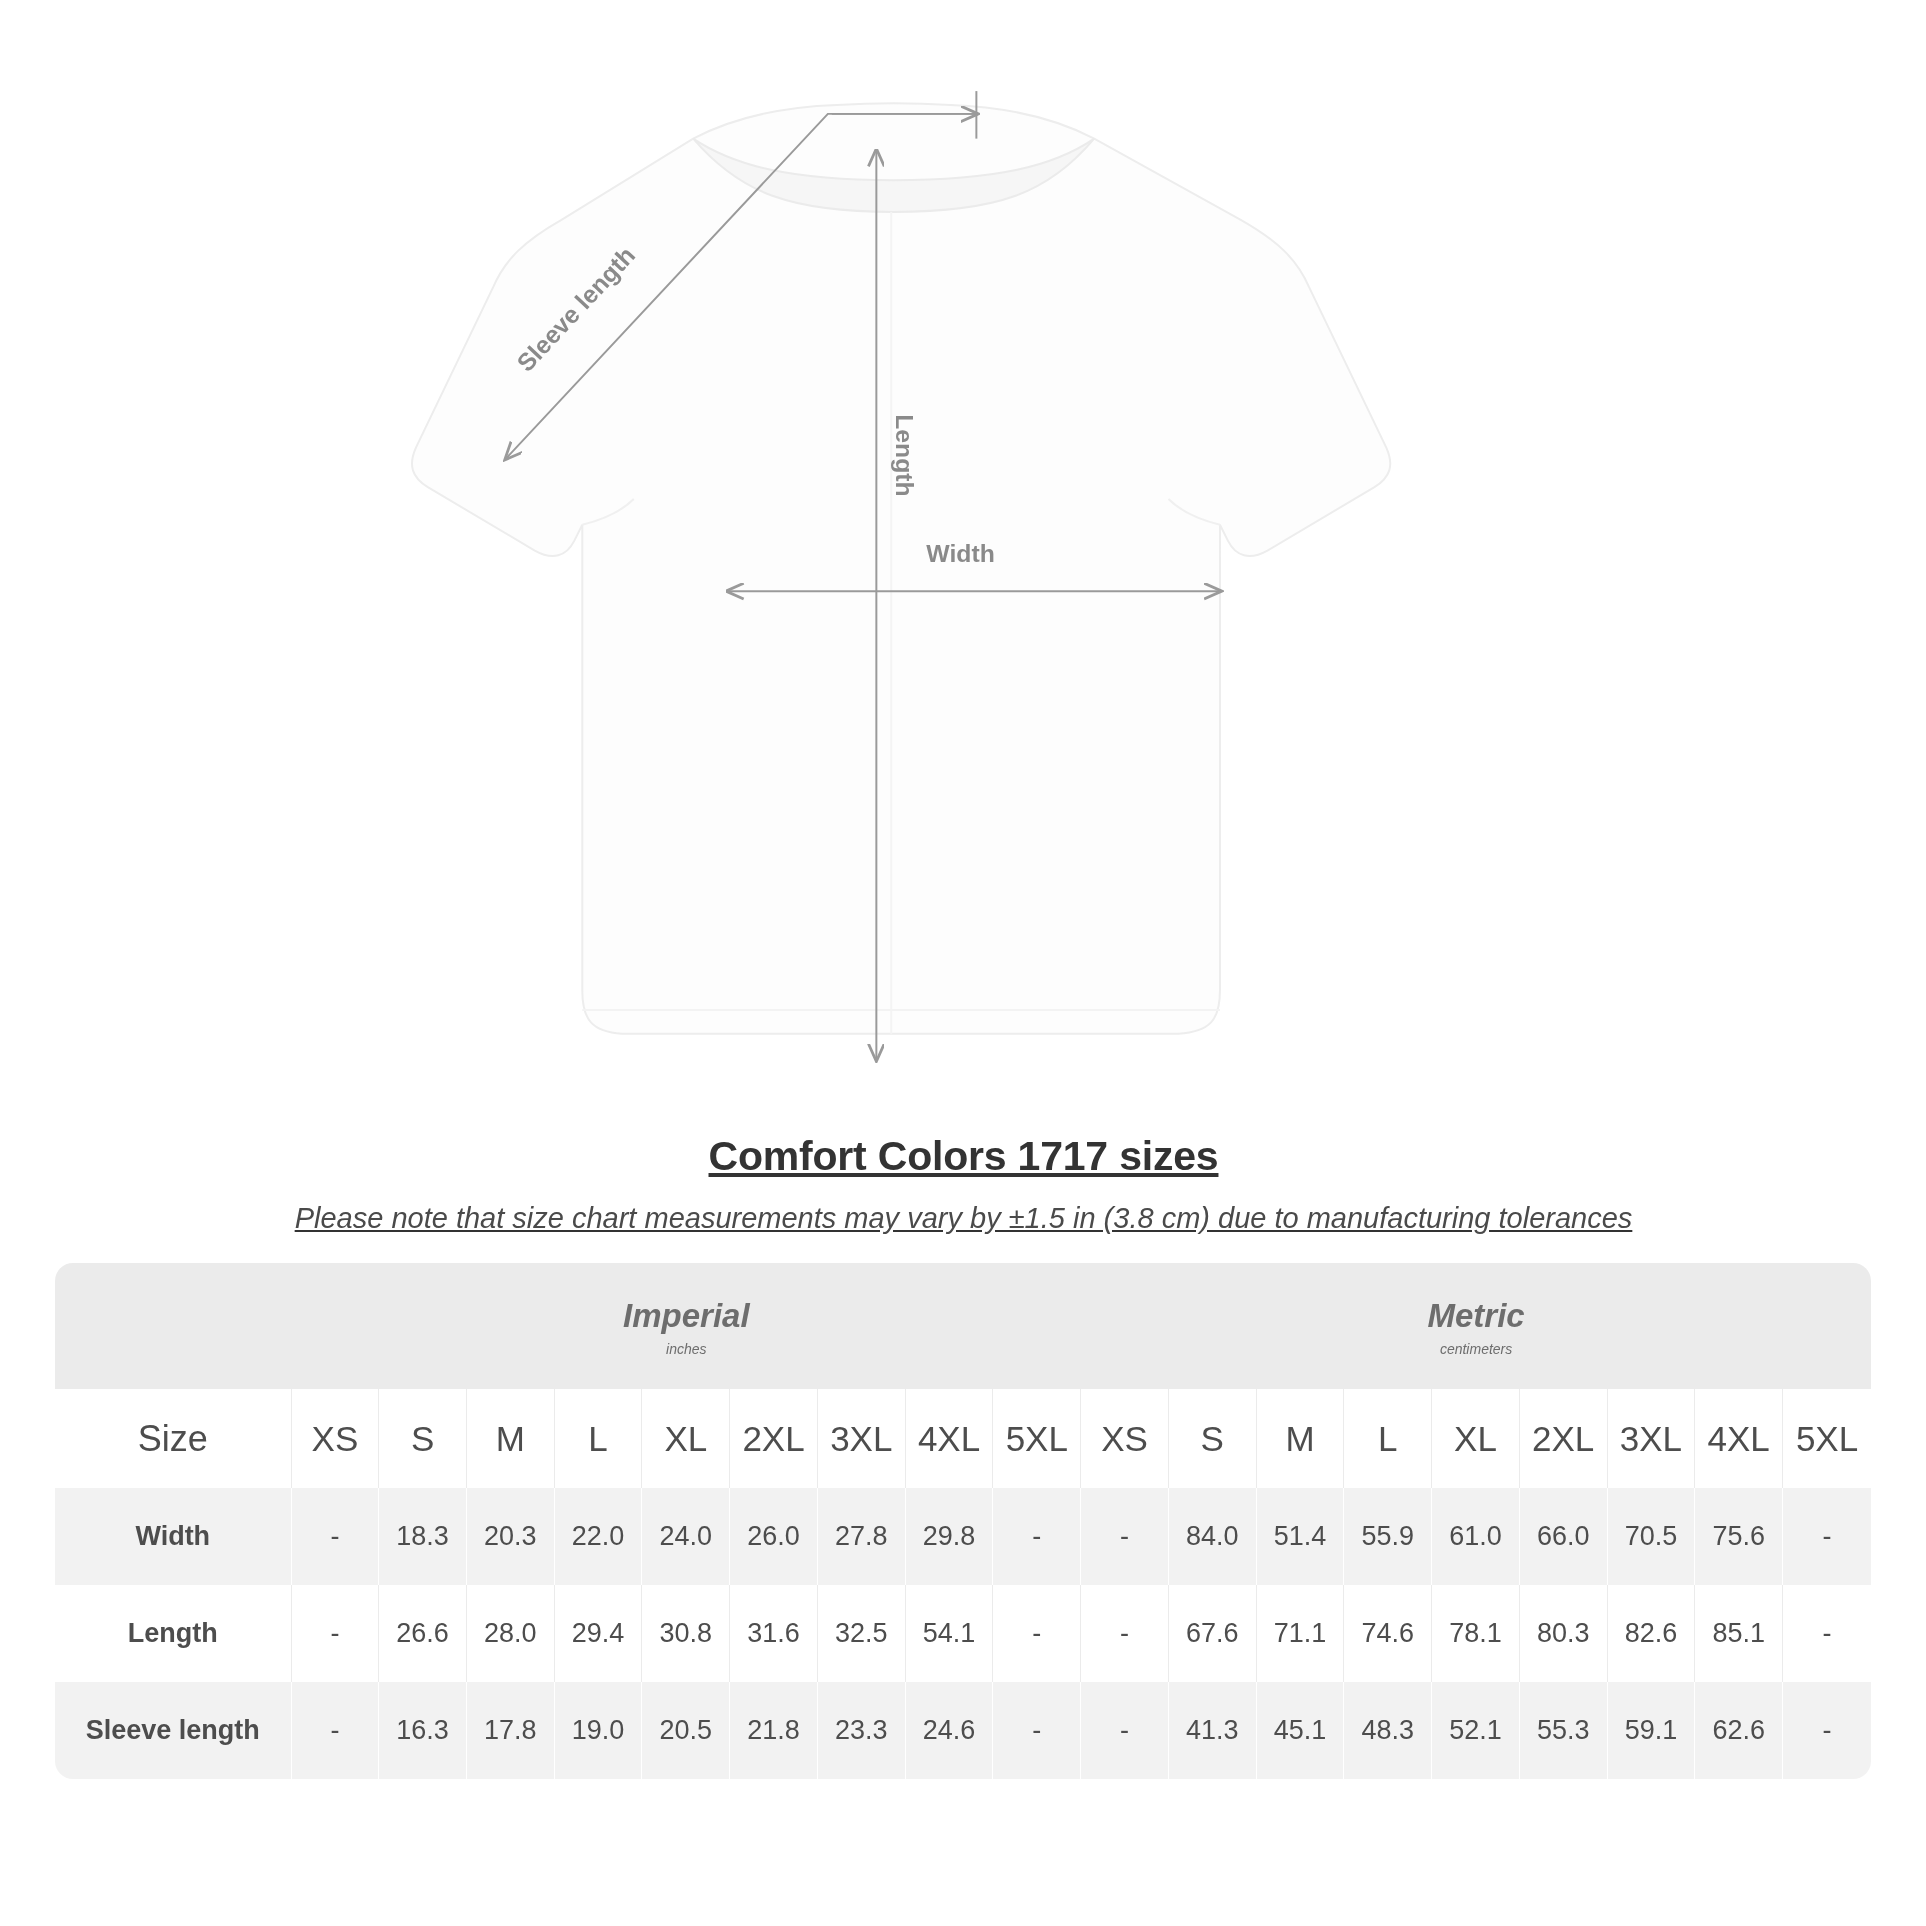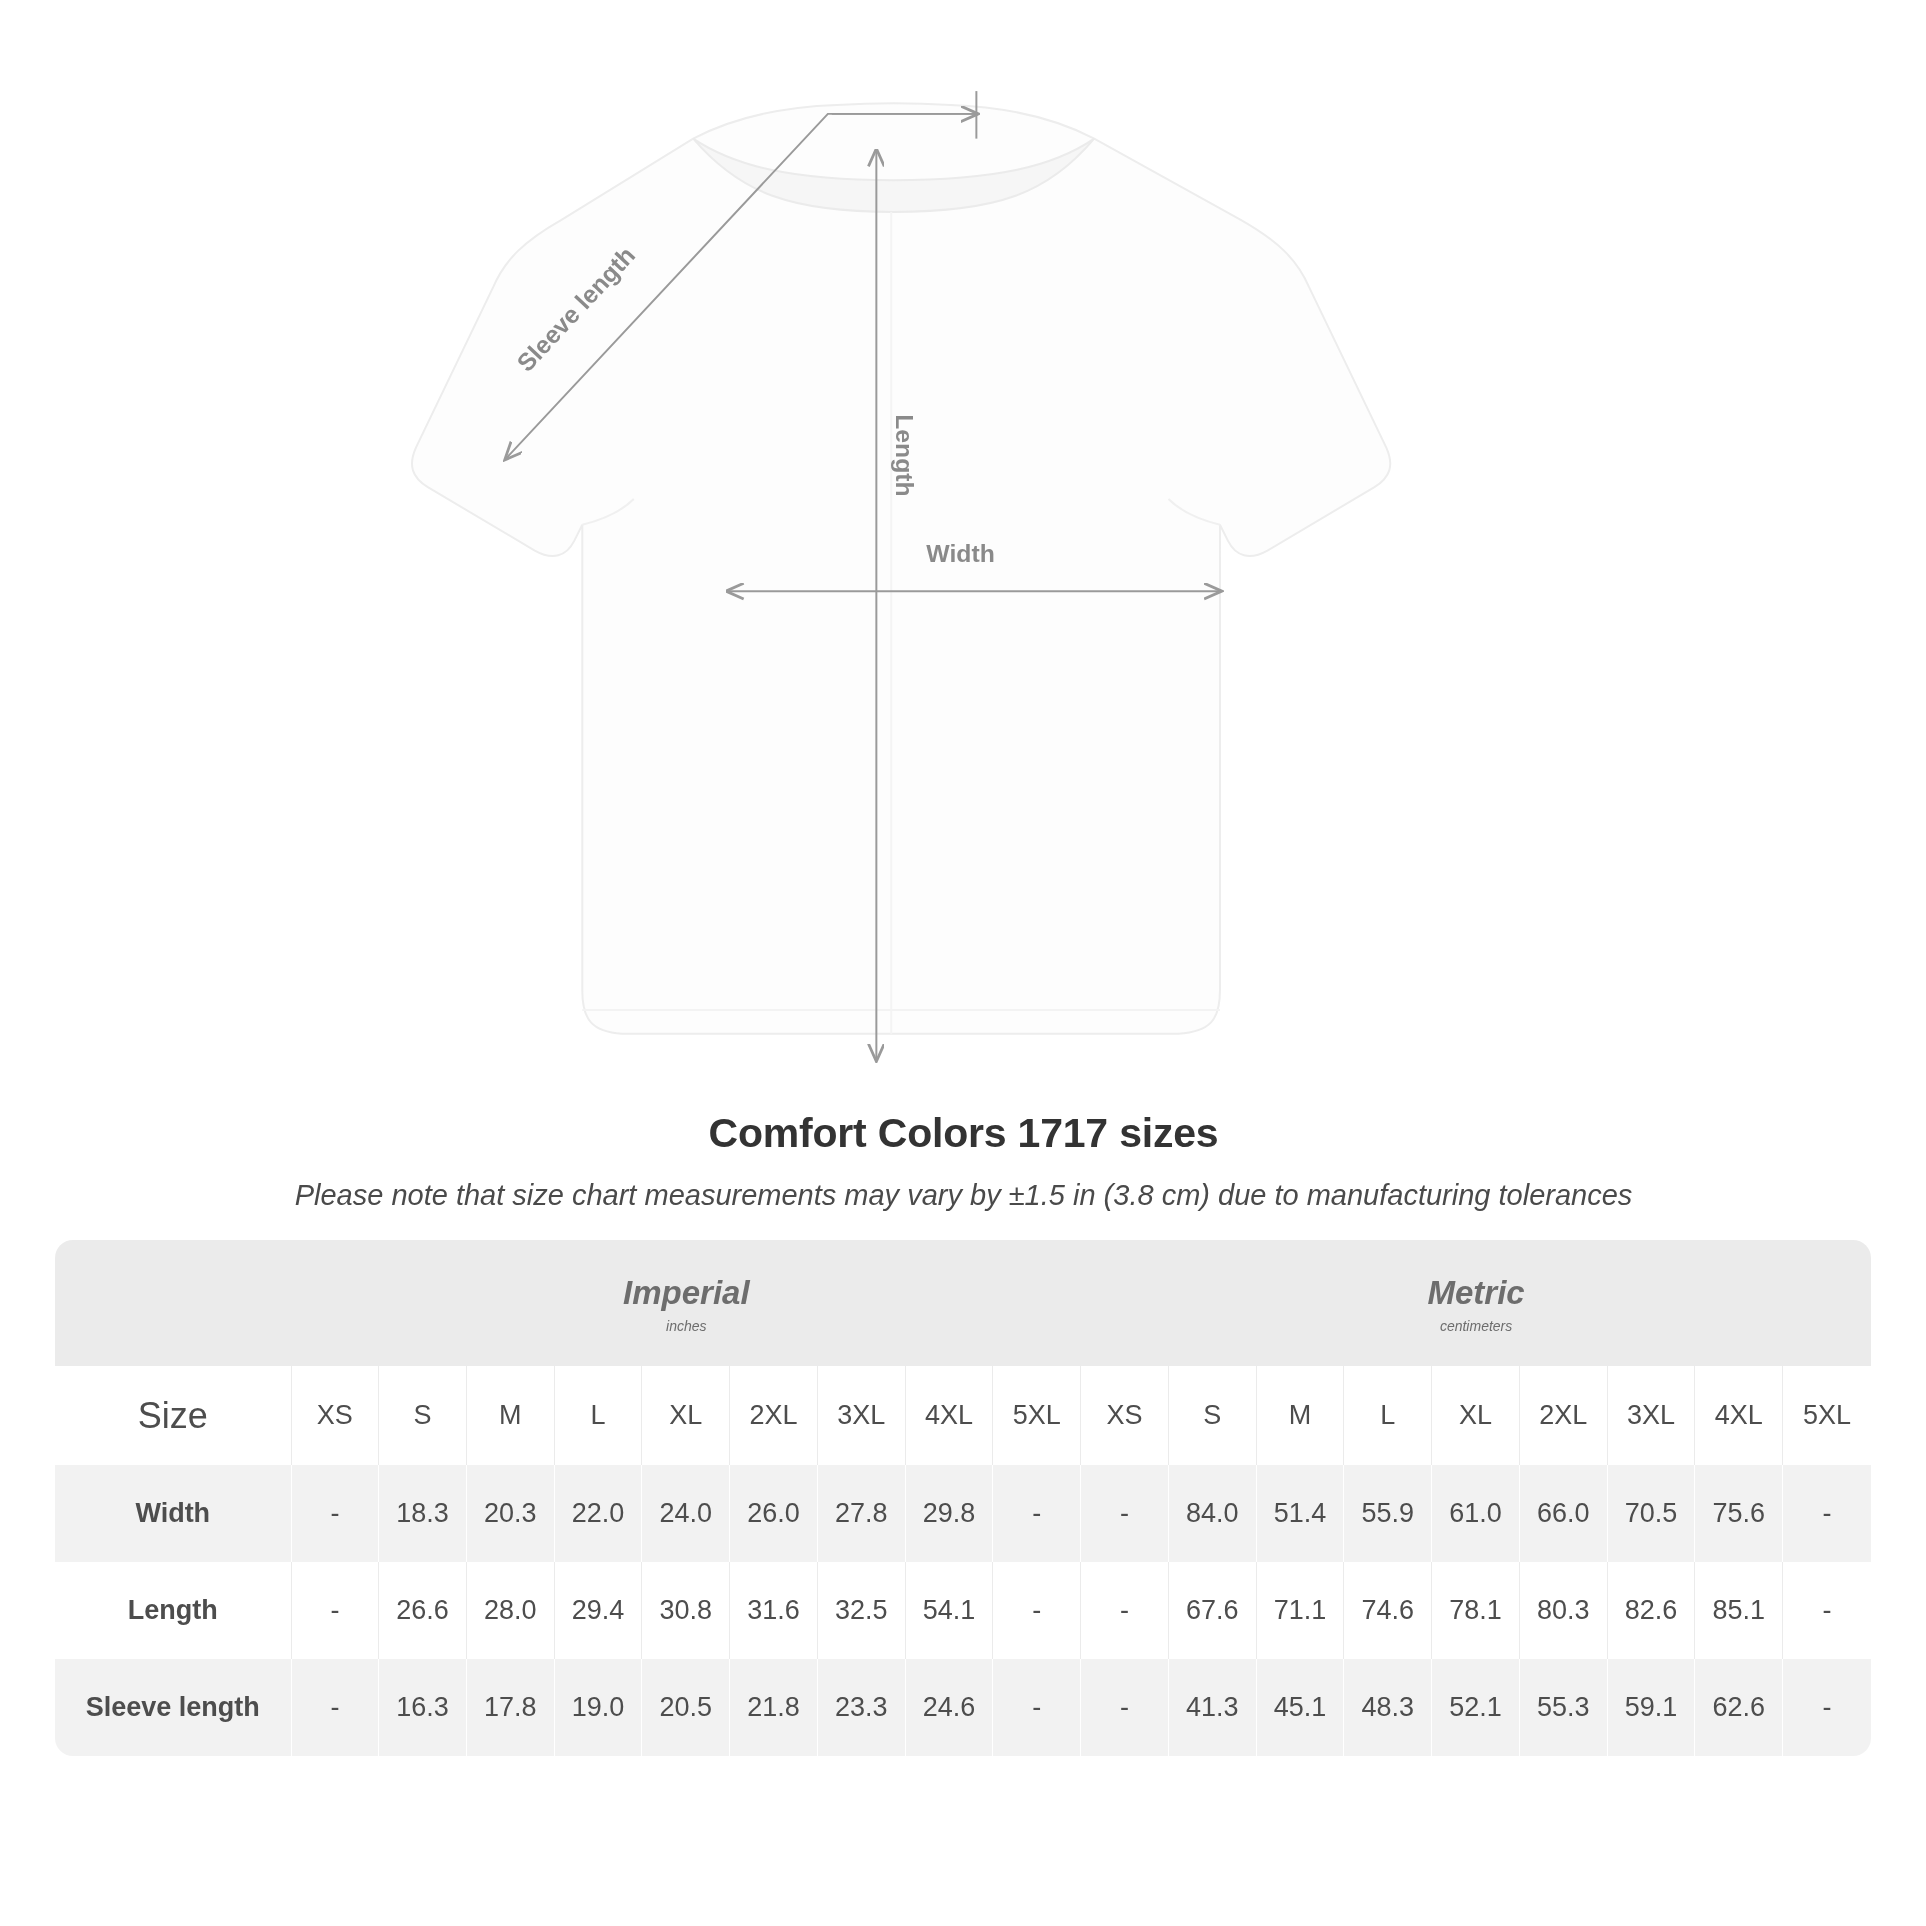--- a/index.html
+++ b/index.html
@@ -29,21 +29,22 @@
     height: 1109px;
     flex: none;
   }
   .illustration svg {
     display: block;
   }
 
   
   .title-block {
     text-align: center;
-    margin-top: 1px;
+    margin-top: 24px;
+    text-decoration: underline;
   }
   .chart-title {
     font-size: 41px;
     font-weight: bold;
     color: #333333;
     letter-spacing: -0.2px;
   }
   .chart-note {
     font-size: 29px;
     font-style: italic;
@@ -87,21 +88,21 @@
   .unit-blank {
     background: #ebebeb;
   }
   .tl { border-top-left-radius: 18px; }
   .tr { border-top-right-radius: 18px; }
 
   
   .hdr-row td {
     height: 97px;
     background: #ffffff;
-    font-size: 27px;
+    font-size: 35px;
     font-weight: bold;
     color: #4d4d4d;
     border-right: 1px solid #ebebeb;
   }
   .hdr-row td:last-child { border-right: none; }
   .hdr-row td.rowlabel {
     font-size: 36px;
   }
 
   

